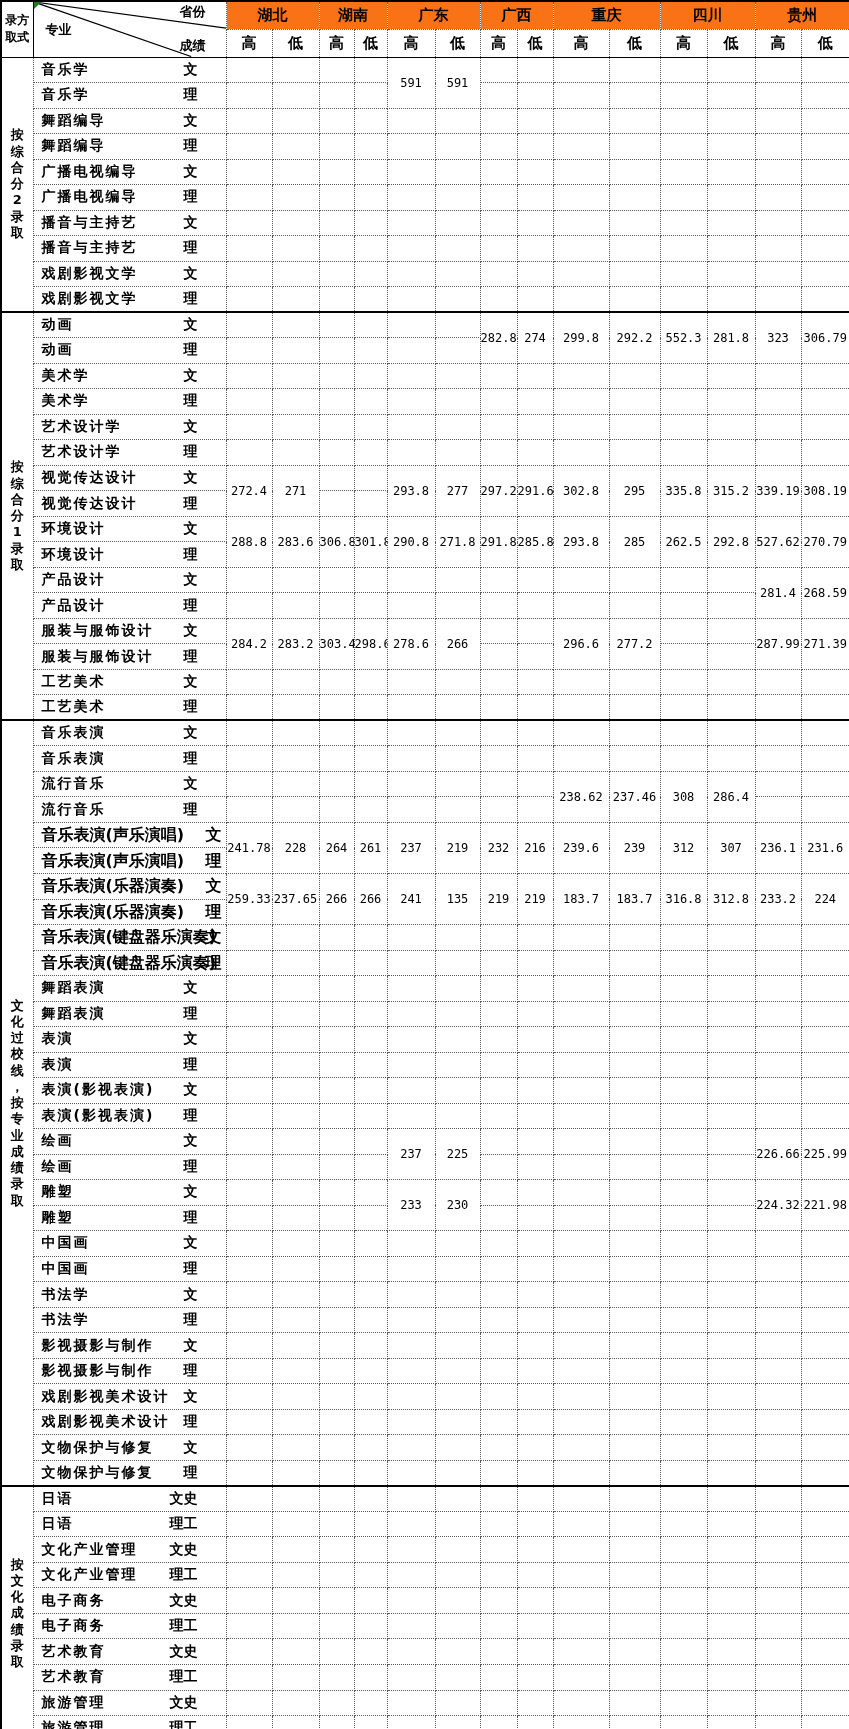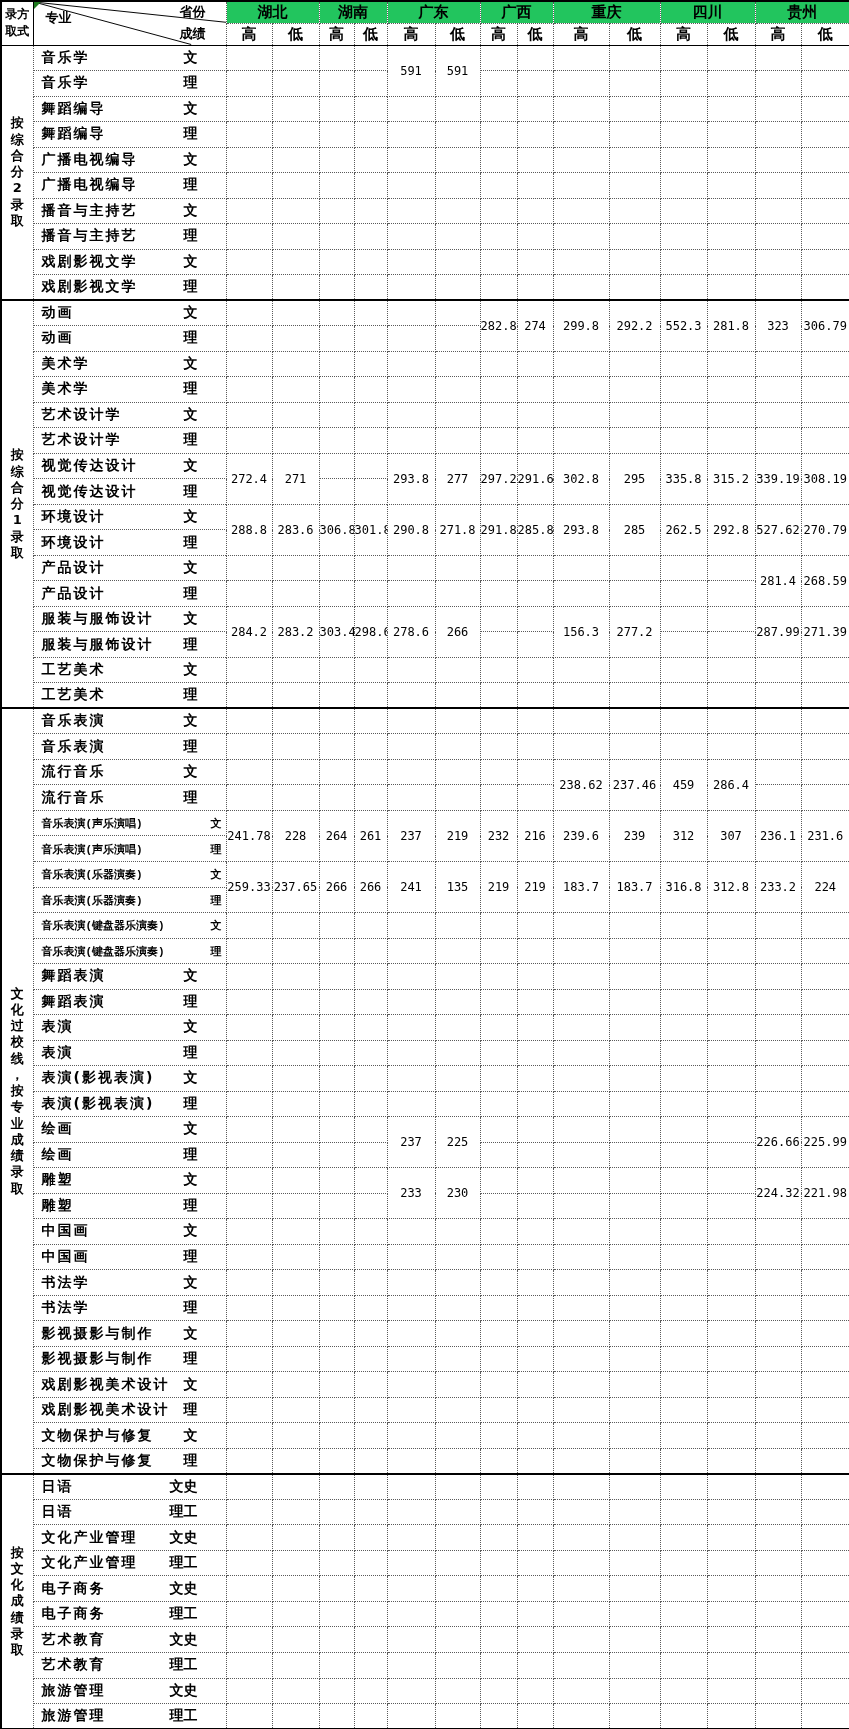--- a/index.html
+++ b/index.html
@@ -1,43 +1,43 @@
 <!DOCTYPE html>
 <html><head>
 <meta charset="utf-8">
 <style>
   html,body { margin:0; padding:0; background:#ffffff; }
   body { font-family:"DejaVu Sans", "Liberation Sans", sans-serif; color:#000; }
   table { border-collapse:collapse; table-layout:fixed; width:849px; background:#fff;
           border:2px solid #000; }
   td,th { border:1px dotted #5a5a5a; padding:0; overflow:hidden; white-space:nowrap; }
-  thead tr { height:22px; }
+  thead tr { height:28px; }
   tbody tr { height:25.53px; }
 
   .method { border-right:1px solid #000; border-bottom:1px solid #000;
             font-weight:bold; font-size:12px; text-align:center; line-height:1.45; }
   .corner { position:relative; border-bottom:1px solid #000;margin-left:20px; }
   .corner .lbl { position:absolute; font-weight:bold; font-size:13px; }
   .corner .lbl-prov  { top:1px;   right:20px; }
   .corner .lbl-score { bottom:2px; right:20px; }
   .corner .lbl-major { bottom:18px; left:12px; }
   .corner svg { position:absolute; left:0; top:0; width:100%; height:100%; display:block; }
   .tri { position:absolute; top:0; left:0; width:0; height:0;
          border-top:7px solid #1e7a1e; border-right:7px solid transparent; }
 
-  .prov { background:#22c55e; font-weight:bold; font-size:15px; text-align:center; }
+  .prov { background:#f97316; font-weight:bold; font-size:15px; text-align:center; }
   .hl   { font-weight:bold; font-size:15px; text-align:center; border-bottom:1px solid #000; }
 
   .glabel { text-align:center; vertical-align:middle; font-weight:bold; font-size:13px; }
   .glabel span { display:block; line-height:1.25; }
 
   .major { position:relative; font-weight:bold; font-size:14px; }
   .major .mname  { position:absolute; left:8px; top:50%; transform:translateY(-50%); letter-spacing:2px; }
   .major .mtrack { position:absolute; right:28px; top:50%; transform:translateY(-50%); }
-  .major.sm { font-size:11px;font-family:Liberation Mono, monospace; }
+  .major.sm { font-size:16px; }
   .major.sm .mname { letter-spacing:0; }
   .major.sm .mtrack { right:4px; }
 
   .val { font-family:"DejaVu Sans Mono", "Liberation Mono", monospace;
          font-size:12px; text-align:center; vertical-align:middle; }
   .gstart td { border-top:2px solid #000; }
 </style>
 </head>
 <body>
 
@@ -528,21 +528,21 @@
           <span class="mtrack">文</span>
         </td>
         <td class="val" rowspan="2">284.2</td>
         <td class="val" rowspan="2">283.2</td>
         <td class="val" rowspan="2">303.4</td>
         <td class="val" rowspan="2">298.6</td>
         <td class="val" rowspan="2">278.6</td>
         <td class="val" rowspan="2">266</td>
         <td class="empty"></td>
         <td class="empty"></td>
-        <td class="val" rowspan="2">156.3</td>
+        <td class="val" rowspan="2">296.6</td>
         <td class="val" rowspan="2">277.2</td>
         <td class="empty"></td>
         <td class="empty"></td>
         <td class="val" rowspan="2">287.99</td>
         <td class="val" rowspan="2">271.39</td>
       </tr>
       <tr>
         <td class="major">
           <span class="mname">服装与服饰设计</span>
           <span class="mtrack">理</span>
@@ -655,21 +655,21 @@
         <td class="empty"></td>
         <td class="empty"></td>
         <td class="empty"></td>
         <td class="empty"></td>
         <td class="empty"></td>
         <td class="empty"></td>
         <td class="empty"></td>
         <td class="empty"></td>
         <td class="val" rowspan="2">238.62</td>
         <td class="val" rowspan="2">237.46</td>
-        <td class="val" rowspan="2">459</td>
+        <td class="val" rowspan="2">308</td>
         <td class="val" rowspan="2">286.4</td>
         <td class="empty"></td>
         <td class="empty"></td>
       </tr>
       <tr>
         <td class="major">
           <span class="mname">流行音乐</span>
           <span class="mtrack">理</span>
         </td>
         <td class="empty"></td>

